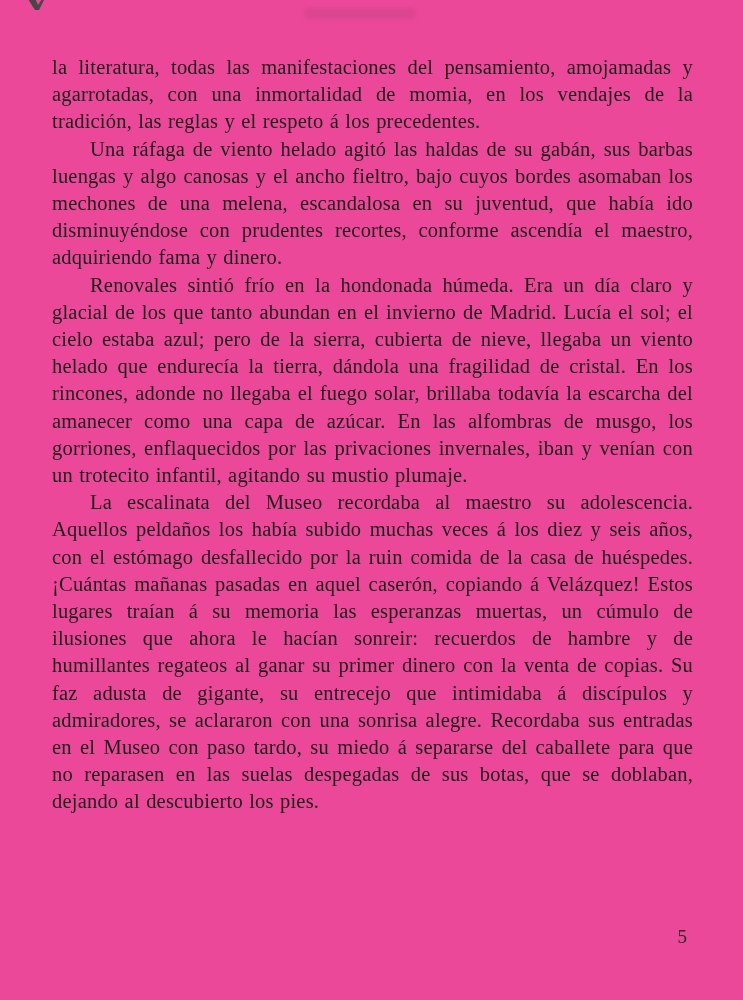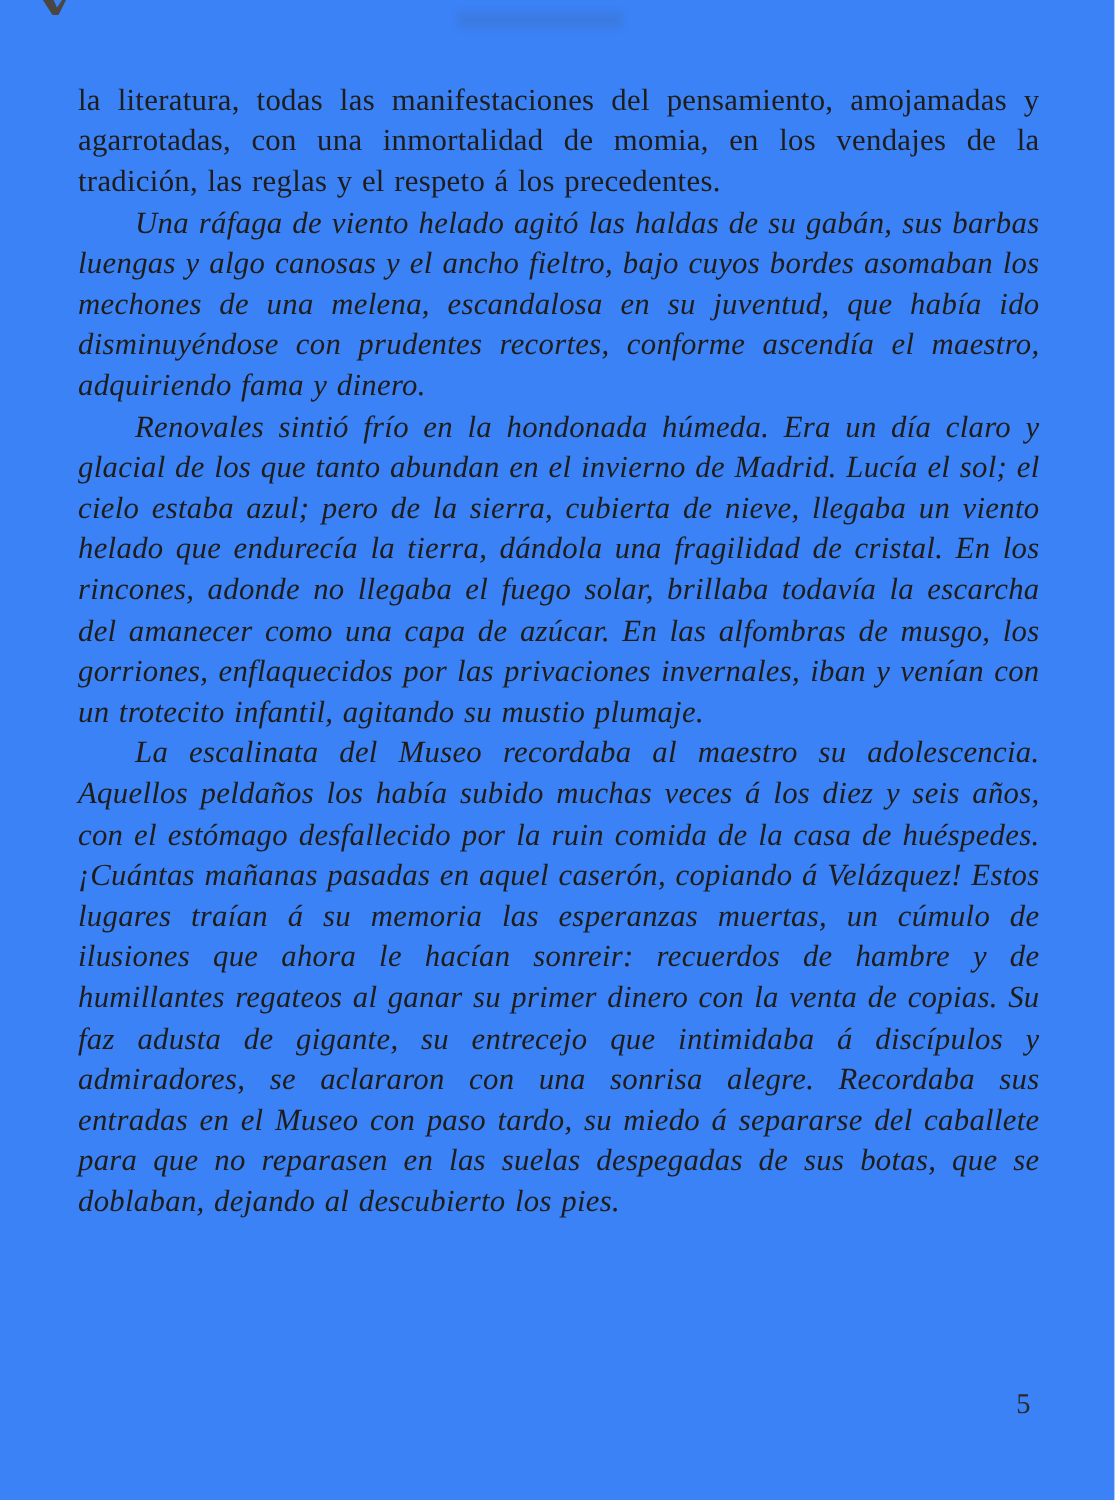--- a/index.html
+++ b/index.html
@@ -11,21 +11,21 @@
     width: 743px;
     height: 1000px;
     position: relative;
     overflow: hidden;
     font-family: "Liberation Serif", "DejaVu Serif", serif;
     color: #1e1d1b;
   }
   .page {
     position: absolute;
     inset: 0;
-    background: #3b82f6;
+    background: #ec4899;
   }
   
   .corner-artifact {
     position: absolute;
     top: -4px;
     left: 24px;
     width: 22px;
     height: 18px;
   }
   .corner-artifact svg { display: block; }
@@ -49,21 +49,20 @@
   .text-block p {
     margin: 0;
     font-size: 20.5px;
     line-height: 27.2px;
     text-align: justify;
     letter-spacing: 0.2px;
     word-spacing: 1px;
   }
   .text-block p.indent {
     text-indent: 38px;
-    font-style: italic;
   }
   .page-number {
     position: absolute;
     bottom: 52px;
     right: 56px;
     font-size: 19px;
     color: #2a2927;
   }
 </style>
 </head>

